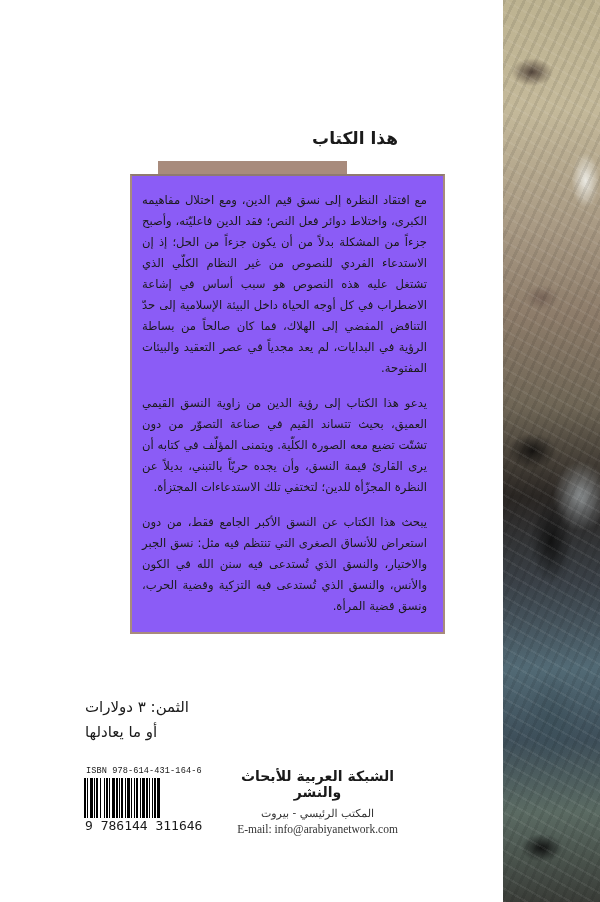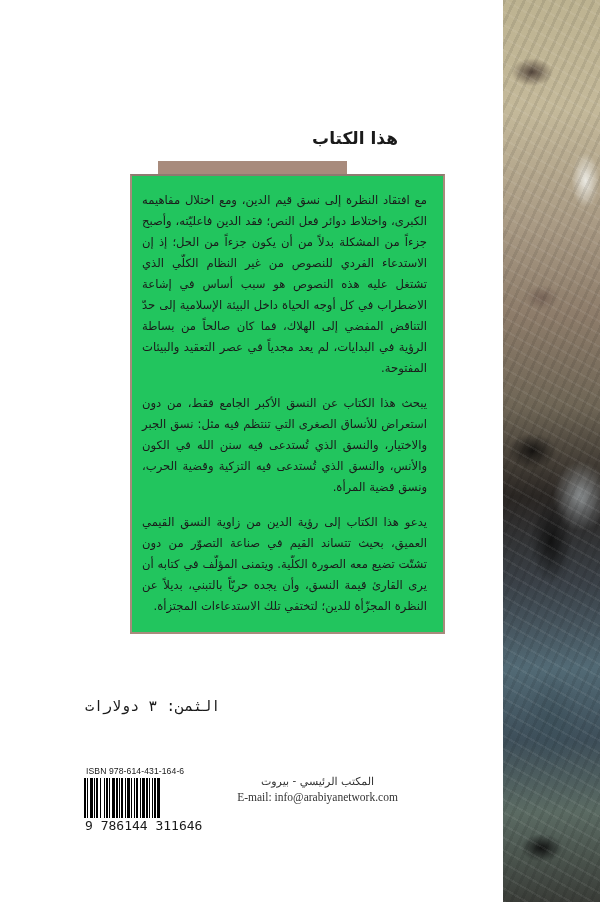--- a/index.html
+++ b/index.html
@@ -46,42 +46,42 @@
     
     .tab-bar {
       position: absolute; left: 158px; top: 161px; width: 189px; height: 13px;
       background: #a88b7c;
     }
 
     
     .desc-box {
       position: absolute; left: 130px; top: 174px; width: 285px; height: 432px;
       border: 2px solid #a88b7c; border-top: 2px solid #8f7a70;
-      background: #22c55e;
+      background: #8b5cf6;
       padding: 14px 16px 10px 10px;
       box-sizing: content-box;
       direction: rtl; text-align: justify;
     }
     .desc-box p {
       margin: 0 0 14px 0; font-size: 11.6px; line-height: 21px;
       text-align: justify; text-align-last: right;
     }
     .desc-box p:last-child { margin-bottom: 0; }
 
     
     .price {
       position: absolute; left: 85px; top: 695px; direction: rtl; text-align: left;
-      font-size: 15px; line-height: 25px; font-family: Liberation Mono, monospace;
+      font-size: 15px; line-height: 25px;
     }
     .price div { text-align: left; }
 
     
     .barcode-wrap { position: absolute; left: 84px; top: 766px; width: 114px; }
     .isbn-label {
-      font-family: Liberation Sans, sans-serif; font-size: 8.6px;
+      font-family: Liberation Mono, monospace; font-size: 8.6px;
       letter-spacing: 0.1px; margin-left: 2px; white-space: nowrap;
     }
     .bars { display: flex; align-items: flex-end; height: 54px; margin-top: 2px; }
     .bar { background: #000; height: 100%; }
     .ean-digits {
       font-family: "DejaVu Sans Mono", monospace; font-size: 13px;
       margin-top: -14px; background: transparent; white-space: nowrap;
       position: relative;
     }
     .ean-digits span { background: #fff; padding: 0 1px; margin-top: 36px; }
@@ -104,26 +104,27 @@
   <div class="art-strip"></div>
 
   <div class="book-title">
     <span>هذا الكتاب</span>
   </div>
 
   <div class="tab-bar"></div>
 
   <div class="desc-box">
     <p>مع افتقاد النظرة إلى نسق قيم الدين، ومع اختلال مفاهيمه الكبرى، واختلاط دوائر فعل النص؛ فقد الدين فاعليّته، وأصبح جزءاً من المشكلة بدلاً من أن يكون جزءاً من الحل؛ إذ إن الاستدعاء الفردي للنصوص من غير النظام الكلّي الذي تشتغل عليه هذه النصوص هو سبب أساس في إشاعة الاضطراب في كل أوجه الحياة داخل البيئة الإسلامية إلى حدّ التناقض المفضي إلى الهلاك، فما كان صالحاً من بساطة الرؤية في البدايات، لم يعد مجدياً في عصر التعقيد والبيئات المفتوحة.</p>
+    <p>يدعو هذا الكتاب إلى رؤية الدين من زاوية النسق القيمي العميق، بحيث تتساند القيم في صناعة التصوّر من دون تشتّت تضيع معه الصورة الكلّية. ويتمنى المؤلّف في كتابه أن يرى القارئ قيمة النسق، وأن يجده حريّاً بالتبني، بديلاً عن النظرة المجزّأة للدين؛ لتختفي تلك الاستدعاءات المجتزأة.</p>
     <p>يبحث هذا الكتاب عن النسق الأكبر الجامع فقط، من دون استعراض للأنساق الصغرى التي تنتظم فيه مثل: نسق الجبر والاختيار، والنسق الذي تُستدعى فيه سنن الله في الكون والأنس، والنسق الذي تُستدعى فيه التزكية وقضية الحرب، ونسق قضية المرأة.</p>
-    <p>يدعو هذا الكتاب إلى رؤية الدين من زاوية النسق القيمي العميق، بحيث تتساند القيم في صناعة التصوّر من دون تشتّت تضيع معه الصورة الكلّية. ويتمنى المؤلّف في كتابه أن يرى القارئ قيمة النسق، وأن يجده حريّاً بالتبني، بديلاً عن النظرة المجزّأة للدين؛ لتختفي تلك الاستدعاءات المجتزأة.</p>
   </div>
 
   <div class="price">
     <div>الثمن: ٣ دولارات</div>
+    <div>أو ما يعادلها</div>
   </div>
 
   <div class="barcode-wrap">
     <div class="isbn-label">ISBN 978-614-431-164-6</div>
     <div class="bars" id="bars">
         <div class="bar" style="width: 2px; height: 100%; align-self: flex-start;"></div>
         <div style="width: 1px; height: 100%; align-self: flex-start;"></div>
         <div class="bar" style="width: 1px; height: 100%; align-self: flex-start;"></div>
         <div style="width: 2px; height: 86%; align-self: flex-start;"></div>
         <div class="bar" style="width: 3px; height: 86%; align-self: flex-start;"></div>
@@ -171,17 +172,18 @@
         <div class="bar" style="width: 2px; height: 100%; align-self: flex-start;"></div>
         <div style="width: 1px; height: 100%; align-self: flex-start;"></div>
         <div class="bar" style="width: 3px; height: 100%; align-self: flex-start;"></div>
       </div>
     <div class="ean-digits">
       <span>9 786144 311646</span>
     </div>
   </div>
 
   <div class="publisher">
+    <div class="pub-name">الشبكة العربية للأبحاث والنشر</div>
     <div class="pub-office">المكتب الرئيسي - بيروت</div>
     <div class="pub-email">E-mail: info@arabiyanetwork.com</div>
   </div>
 
 </div>
 
 </body></html>

